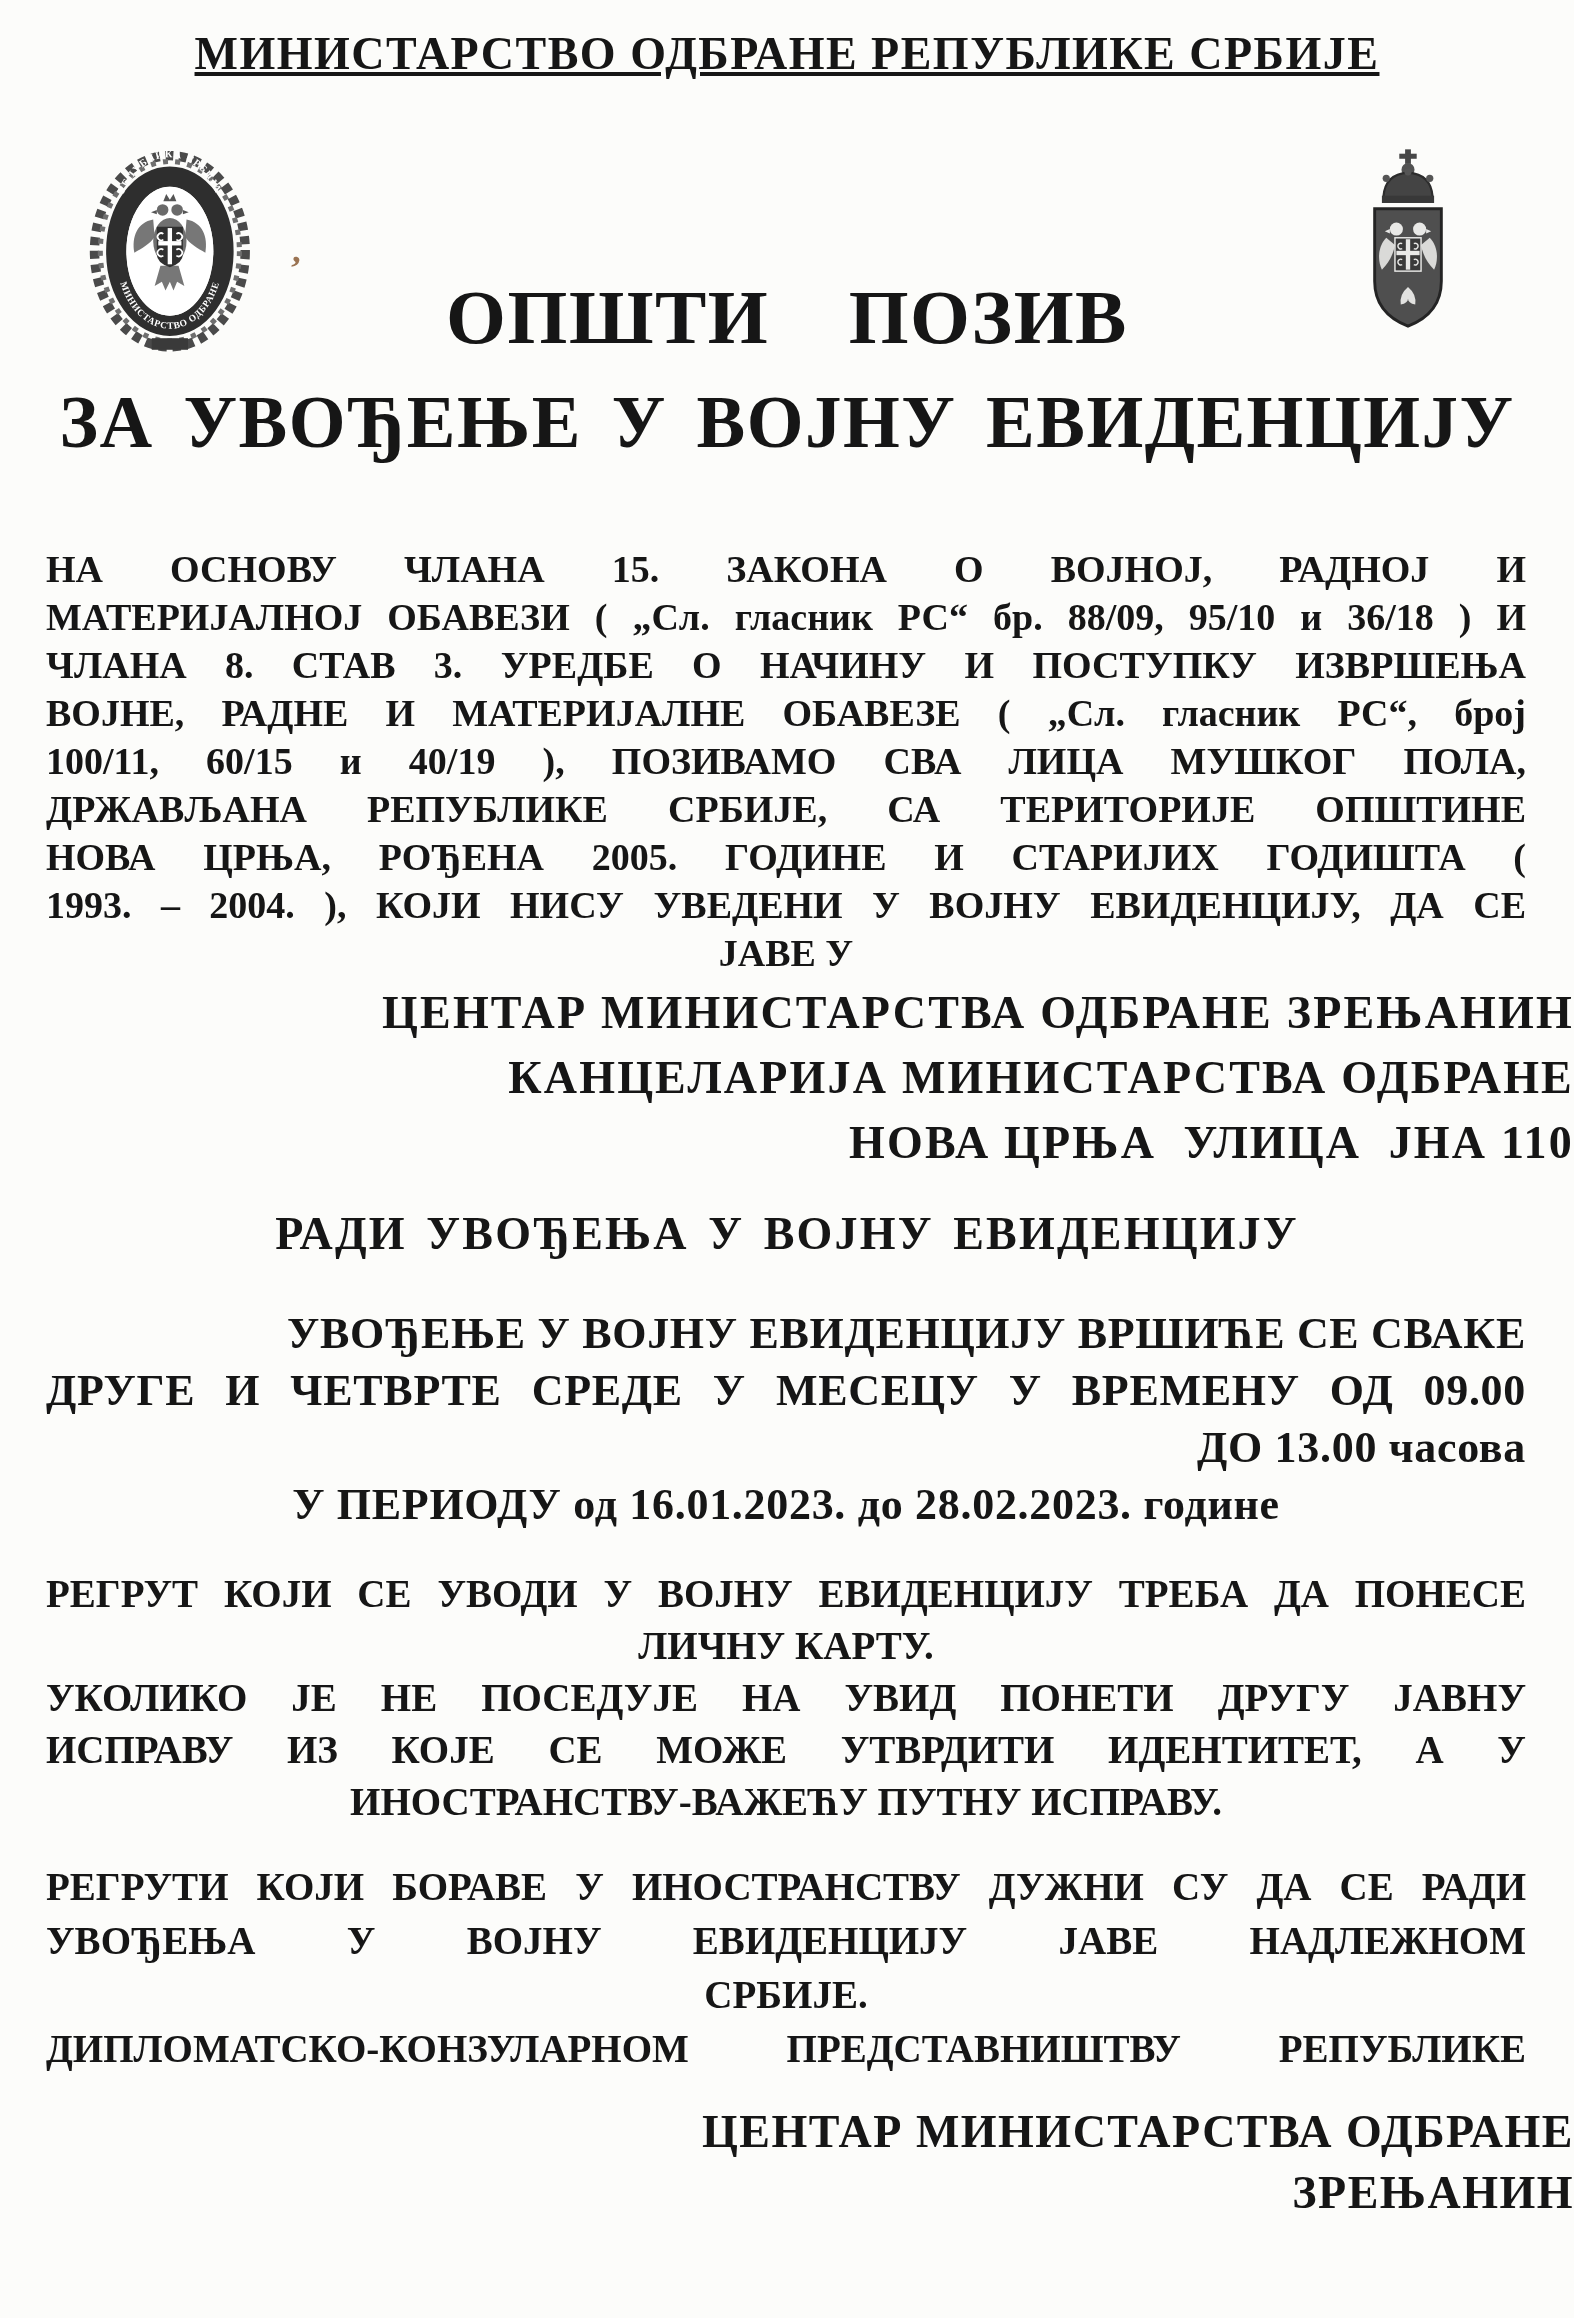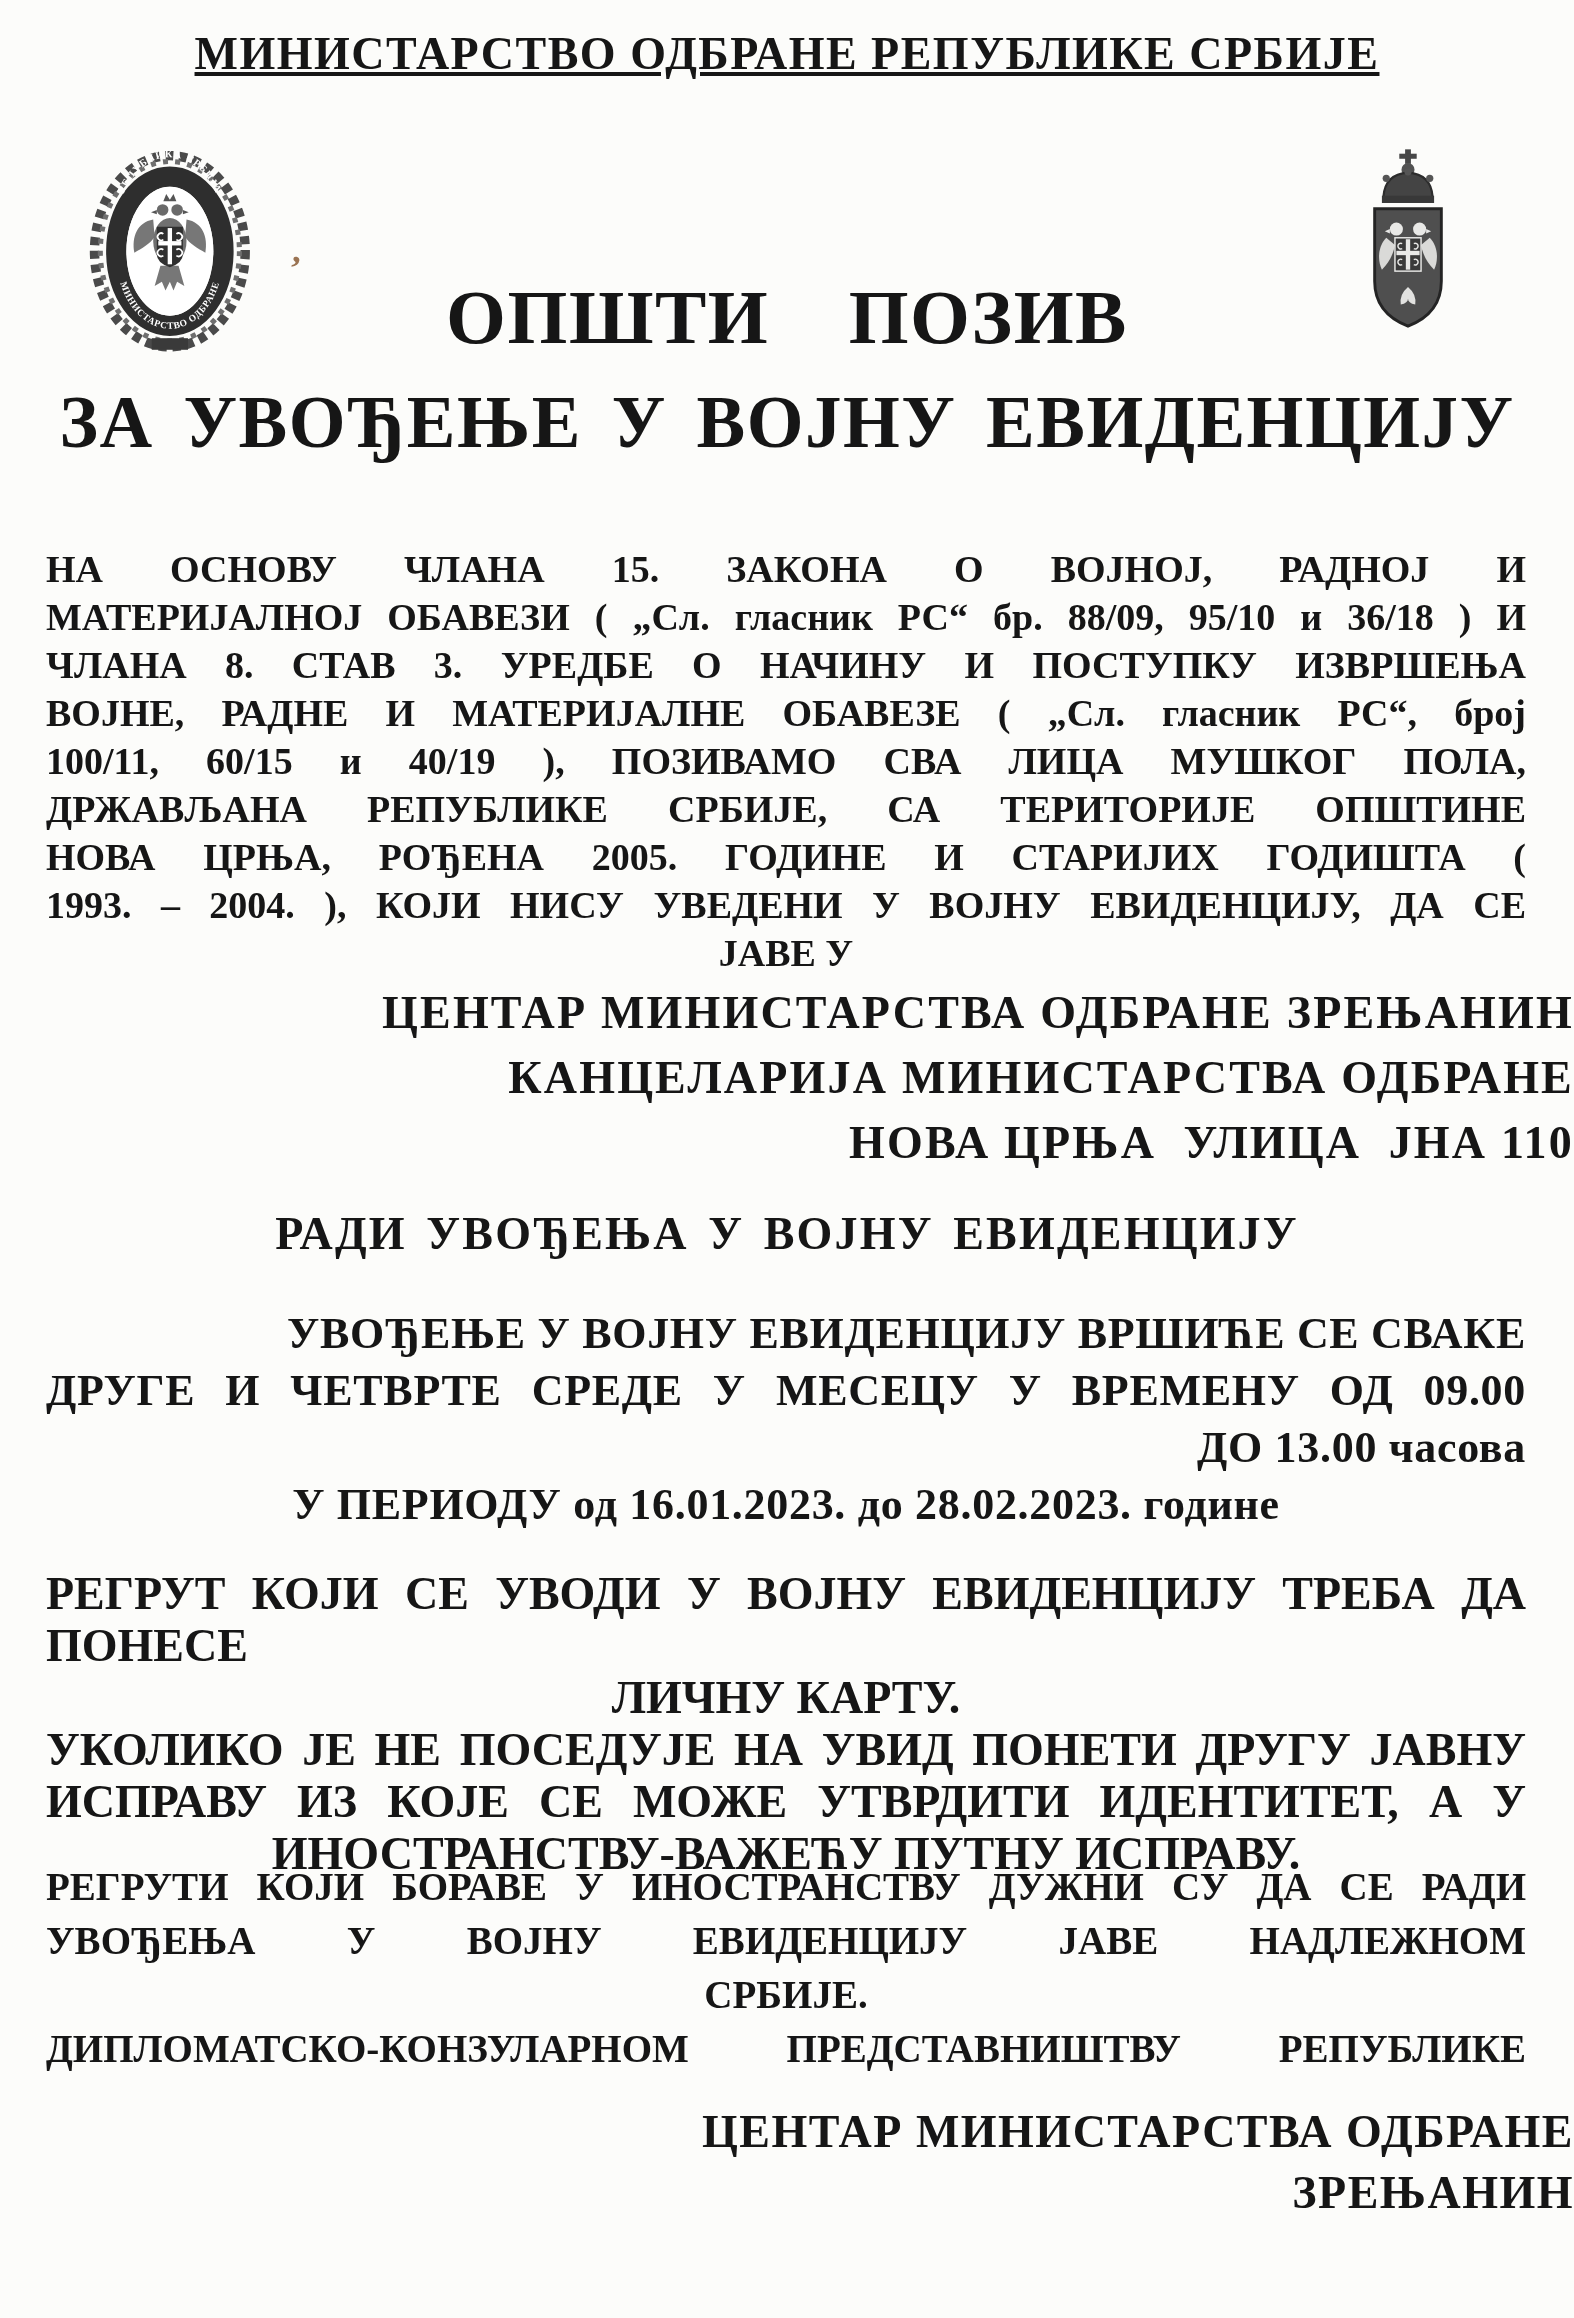--- a/index.html
+++ b/index.html
@@ -22,21 +22,21 @@
 
   .hdr{top:27.6px;font-size:46px;line-height:51px;letter-spacing:1.5px;text-decoration:underline;}
   .title1{top:262px;font-size:77px;line-height:81px;word-spacing:19px;letter-spacing:1.5px;white-space:pre-wrap;margin-top:15px;}
   .title2{top:381px;font-size:73px;line-height:83px;word-spacing:10px;letter-spacing:1.5px;}
 
   .para{position:absolute;left:46px;right:48px;}
   .p1{top:545px;font-size:38px;line-height:48px;}
   .addr{top:980px;font-size:46px;line-height:65px;letter-spacing:2.2px;}
   .head2{top:1205px;font-size:46px;line-height:58px;letter-spacing:2.2px;word-spacing:5.8px;}
   .sched{top:1305px;font-size:44px;line-height:57px;letter-spacing:0.7px;}
-  .p2{top:1568px;font-size:46px;line-height:52px;}
+  .p2{top:1568px;font-size:39px;line-height:52px;}
   .p3{top:1860px;font-size:39px;line-height:54px;}
   .footer{top:2101px;font-size:46px;line-height:61px;letter-spacing:1.5px;}
 
   .emblem{position:absolute;}
   .emblem-left{left:88px;top:141px;width:163px;height:214px;}
   .emblem-right{left:1357px;top:145px;width:102px;height:187px;}
   svg text{font-family:"Liberation Serif","DejaVu Serif",serif;font-weight:bold;}
 
   .ink-mark{
     position:absolute;left:289px;top:249px;

